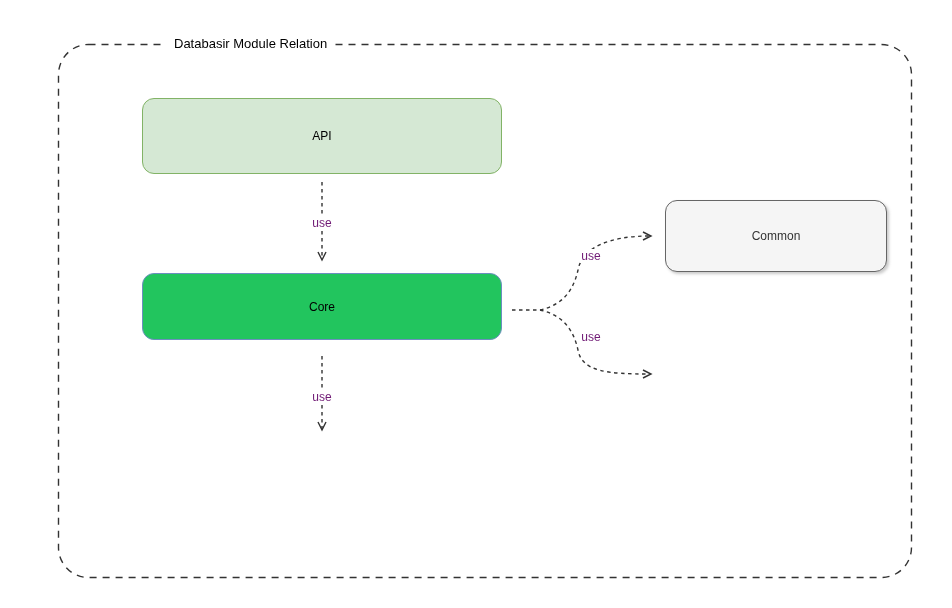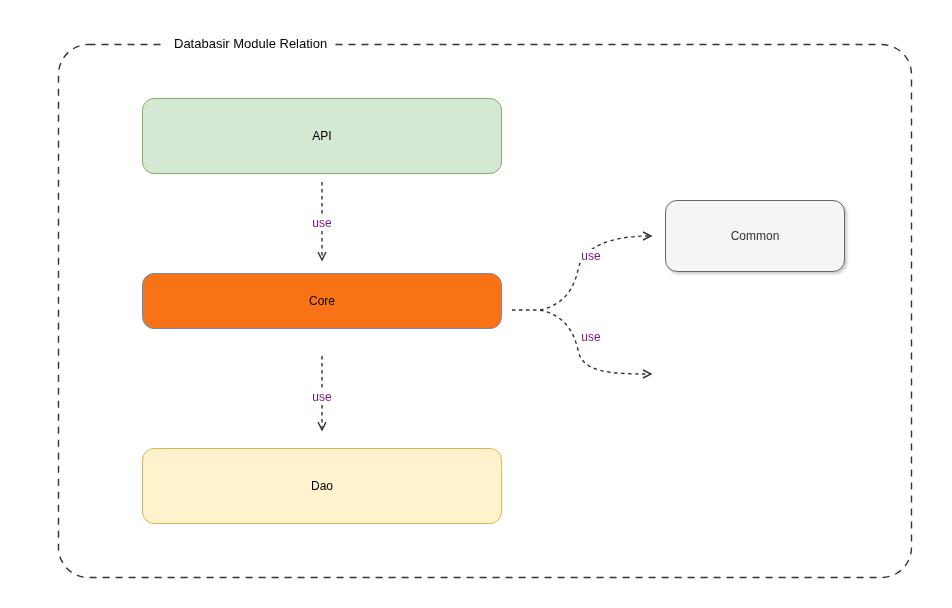--- a/index.html
+++ b/index.html
@@ -39,23 +39,23 @@
     box-sizing: border-box;
     border-radius: 12px;
     border: 1.4px solid;
     display: flex;
     align-items: center;
     justify-content: center;
     font-size: 12px;
     color: #000000;
   }
   .node-api    { left: 142px; top:  98px; width: 360px; height: 76px; background: #d5e8d4; border-color: #82b366; }
-  .node-core   { left: 142px; top: 273px; width: 360px; height: 56px; background: #f97316; border-color: #6c8ebf; }
+  .node-core   { left: 142px; top: 273px; width: 360px; height: 67px; background: #22c55e; border-color: #6c8ebf; }
   .node-dao    { left: 142px; top: 448px; width: 360px; height: 76px; background: #fff2cc; border-color: #d6b656; }
-  .node-common { left: 665px; top: 200px; width: 180px; height: 72px; background: #f5f5f5; border-color: #666666; color: #333333; box-shadow: 2px 2px 3px rgba(102,102,102,0.35); }
+  .node-common { left: 665px; top: 200px; width: 222px; height: 72px; background: #f5f5f5; border-color: #666666; color: #333333; box-shadow: 2px 2px 3px rgba(102,102,102,0.35); }
   .node-plugin { left: 665px; top: 335px; width: 198px; height: 74px; background: #f5f5f5; border-color: #666666; color: #333333; box-shadow: 2px 2px 3px rgba(102,102,102,0.35); }
   .edge-label {
     position: absolute;
     transform: translate(-50%, -50%);
     background: #ffffff;
     padding: 0 2px;
     font-size: 12px;
     line-height: 14px;
     color: #701a75;
     white-space: nowrap;
@@ -91,23 +91,20 @@
   </svg>
 
   <div class="diagram-title">Databasir Module Relation</div>
 
   <div class="node node-api">
     <span>API</span>
   </div>
   <div class="node node-core">
     <span>Core</span>
   </div>
-  <div class="node node-dao">
-    <span>Dao</span>
-  </div>
   <div class="node node-common">
     <span>Common</span>
   </div>
 
   <div class="edge-label edge-label-1">use</div>
   <div class="edge-label edge-label-2">use</div>
   <div class="edge-label edge-label-3">use</div>
   <div class="edge-label edge-label-4">use</div>
 
 </div>

